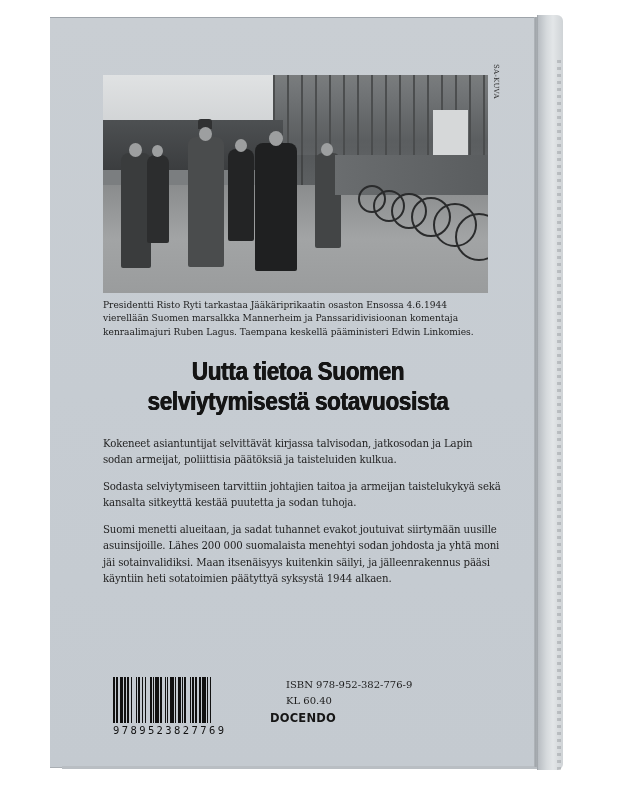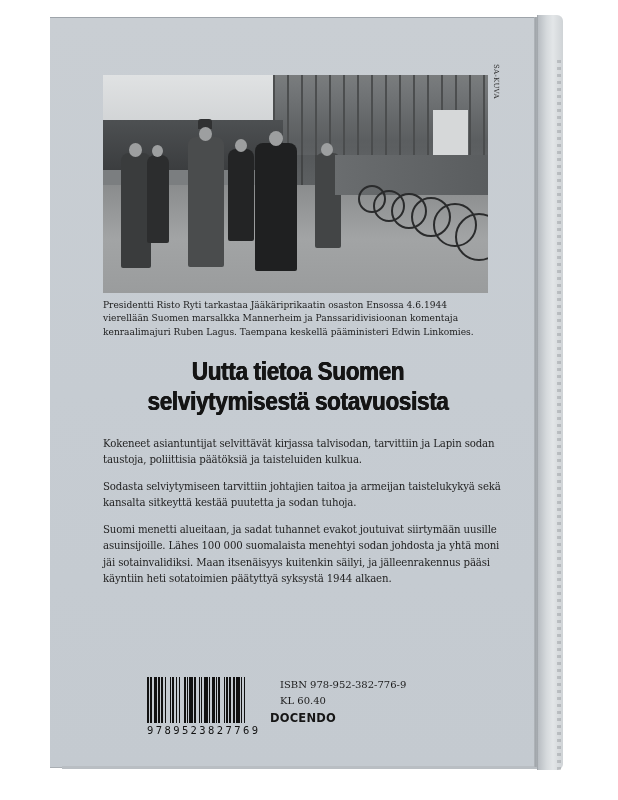--- a/index.html
+++ b/index.html
@@ -69,34 +69,34 @@
       transform: scaleX(0.86); transform-origin: center;
       text-shadow: 0.6px 0 0 #151515, -0.3px 0 0 #151515;
     }
     .body-text {
       position: absolute; left: 103px; top: 436px; width: 400px;
       font-family: "DejaVu Serif", serif; font-size: 10.2px; line-height: 16.3px; color: #1f1f1f;
     }
     .body-text p { margin-bottom: 10.5px; letter-spacing: -0.15px; }
 
     .barcode {
-      position: absolute; left: 113px; top: 677px; width: 127px; height: 60px; margin-left: 34px;
+      position: absolute; left: 113px; top: 677px; width: 127px; height: 60px;
     }
     .barcode-bars {
       position: absolute; left: 0; top: 0; width: 127px; height: 46px;
       display: flex; align-items: stretch;
     }
     .barcode-bars span { display: block; height: 100%; background: #111; }
     .barcode-number {
       position: absolute; left: 0; top: 47px; width: 127px;
       font-family: "DejaVu Sans Mono", monospace; font-size: 10.5px; color: #111;
       letter-spacing: 2.4px;
     }
     .book-info {
-      position: absolute; left: 280px; top: 677px;
+      position: absolute; left: 286px; top: 677px;
       font-family: "DejaVu Serif", serif; font-size: 10px; line-height: 16px; color: #1b1b1b;
     }
     .publisher {
       position: absolute; left: 270px; top: 711px;
       font-family: "DejaVu Sans", sans-serif; font-weight: bold; font-size: 11.5px;
       letter-spacing: 0.2px; color: #161616;
     }
   </style>
 </head>
 <body>
@@ -139,23 +139,23 @@
 <div class="photo-credit">SA-KUVA</div>
 
 <div class="caption">Presidentti Risto Ryti tarkastaa Jääkäriprikaatin osaston Ensossa 4.6.1944 vierellään Suomen marsalkka Mannerheim ja Panssaridivisioonan komentaja kenraalimajuri Ruben Lagus. Taempana keskellä pääministeri Edwin Linkomies.</div>
 
 <div class="headline">
   <div>Uutta tietoa Suomen</div>
   <div>selviytymisestä sotavuosista</div>
 </div>
 
 <div class="body-text">
-  <p>Kokeneet asiantuntijat selvittävät kirjassa talvisodan, tarvittiin ja Lapin sodan taustoja, poliittisia päätöksiä ja taisteluiden kulkua.</p>
+  <p>Kokeneet asiantuntijat selvittävät kirjassa talvisodan, jatkosodan ja Lapin sodan armeijat, poliittisia päätöksiä ja taisteluiden kulkua.</p>
   <p>Sodasta selviytymiseen tarvittiin johtajien taitoa ja armeijan taistelukykyä sekä kansalta sitkeyttä kestää puutetta ja sodan tuhoja.</p>
-  <p>Suomi menetti alueitaan, ja sadat tuhannet evakot joutuivat siirtymään uusille asuinsijoille. Lähes 100 000 suomalaista menehtyi sodan johdosta ja yhtä moni jäi sotainvalidiksi. Maan itsenäisyys kuitenkin säilyi, ja jälleenrakennus pääsi käyntiin heti sotatoimien päätyttyä syksystä 1944 alkaen.</p>
+  <p>Suomi menetti alueitaan, ja sadat tuhannet evakot joutuivat siirtymään uusille asuinsijoille. Lähes 200 000 suomalaista menehtyi sodan johdosta ja yhtä moni jäi sotainvalidiksi. Maan itsenäisyys kuitenkin säilyi, ja jälleenrakennus pääsi käyntiin heti sotatoimien päätyttyä syksystä 1944 alkaen.</p>
 </div>
 
 <div class="barcode">
   <div class="barcode-bars" id="bars">
       <span style="width: 2.3px; background: rgb(17, 17, 17);"></span>
       <span style="width: 1.15px; background: transparent;"></span>
       <span style="width: 1.15px; background: rgb(17, 17, 17);"></span>
       <span style="width: 2.3px; background: transparent;"></span>
       <span style="width: 3.45px; background: rgb(17, 17, 17);"></span>
       <span style="width: 1.15px; background: transparent;"></span>

